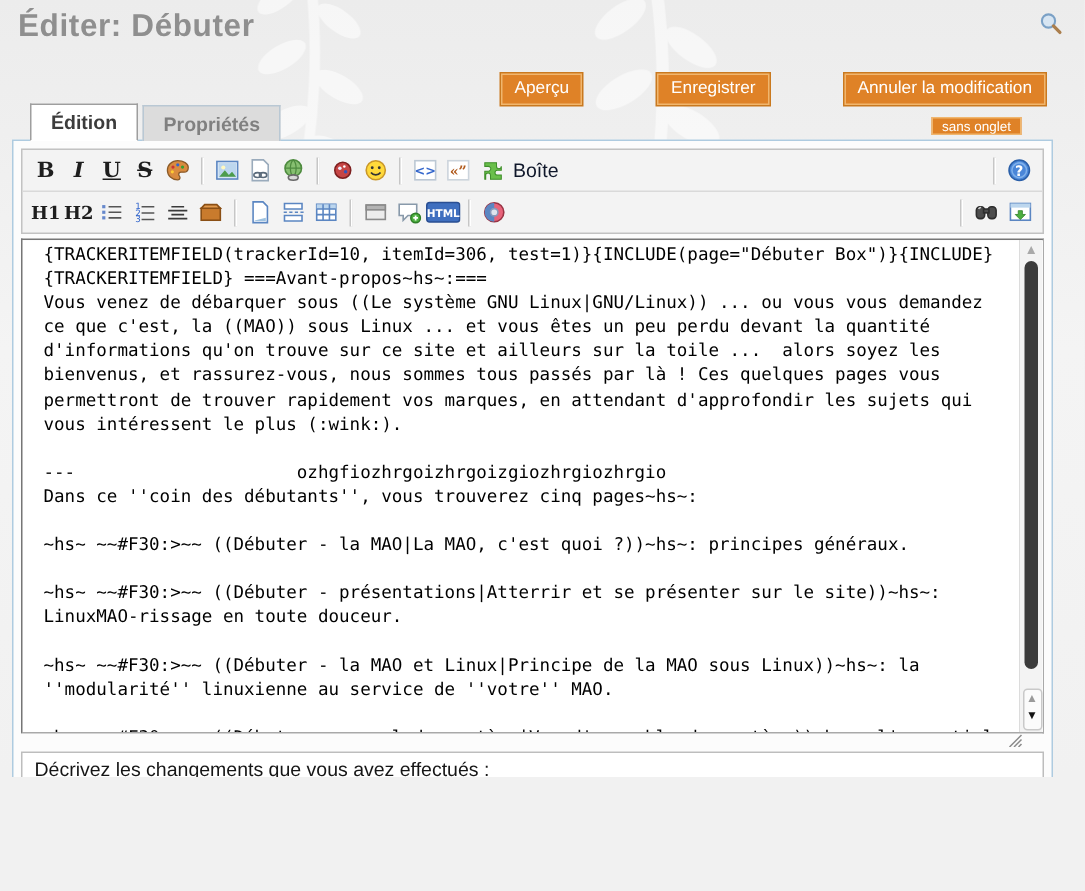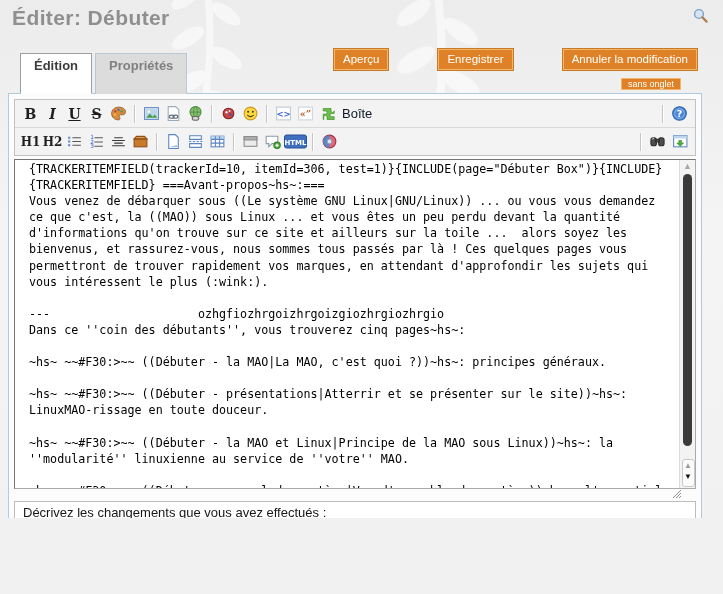--- a/index.html
+++ b/index.html
@@ -22,21 +22,21 @@
     padding:3px 8px;cursor:pointer;line-height:13px;white-space:nowrap;margin-left:44px;
   }
   .sans-onglet{
     position:absolute;right:42px;bottom:3px;
     background:#DF8227;border:1px solid #f0b66e;color:#fff;
     font-size:9px;padding:0 6px;cursor:pointer;line-height:10px;
   }
   .tabs{position:absolute;left:20px;bottom:-1px;display:flex;z-index:4;}
   .tab{padding:4px 13px 3px;font-size:13px;font-weight:bold;cursor:pointer;line-height:16px;}
   .tab.active{background:#fff;color:#3c3c3c;border:1px solid #9e9e9e;border-bottom:1px solid #fff;}
-  .tab.inactive{background:#dcdcdc;color:#808080;border:1px solid #b9c8d4;border-bottom:none;margin-left:3px;align-self:flex-end;padding-bottom:20px;}
+  .tab.inactive{background:#dcdcdc;color:#808080;border:1px solid #b9c8d4;border-bottom:none;margin-left:3px;align-self:flex-end;padding-bottom:3px;}
 
   
   .panel{
     position:relative;z-index:1;margin:0 21px 0 8px;height:462px;
     background:#fcfcfc;border:1px solid #aecbe0;box-sizing:border-box;
     padding:5px 5px 4px;display:flex;flex-direction:column;
   }
   .toolbar{border:1px solid #c2c2c2;background:#f3f3f3;}
   .tb-row{display:flex;align-items:center;height:27px;padding:0 5px;gap:1px;}
   .tb-row + .tb-row{border-top:1px solid #d9d9d9;}

